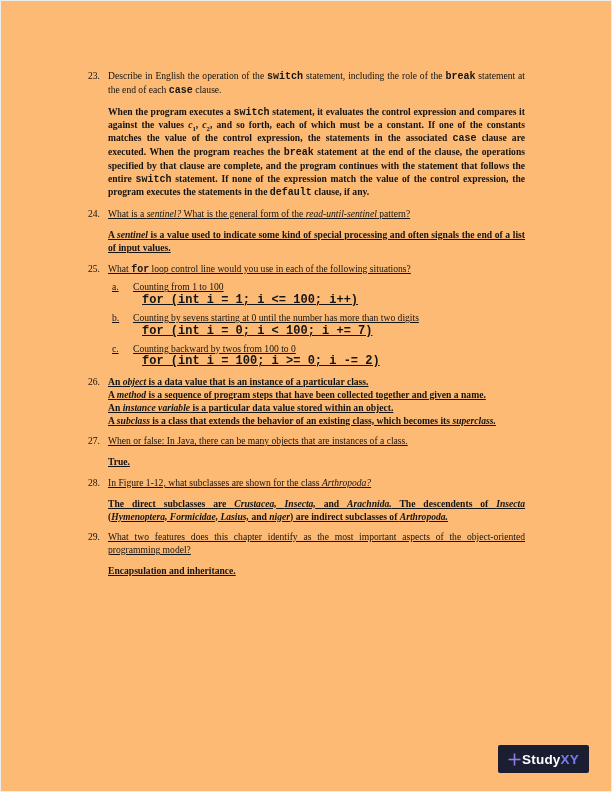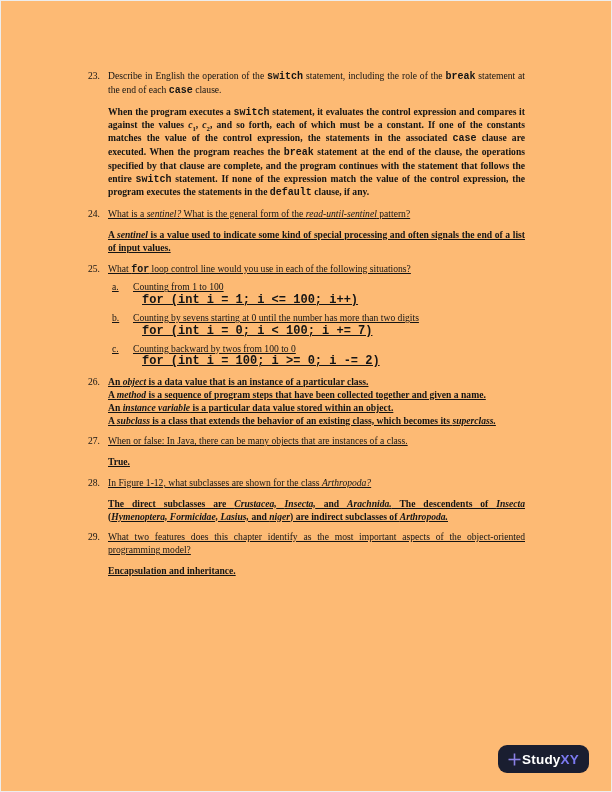--- a/index.html
+++ b/index.html
@@ -54,21 +54,21 @@
     font-size: 6.8px;
     line-height: 0;
   }
   .logo-badge {
     position: absolute;
     right: 23px; bottom: 19px;
     height: 28px;
     display: flex; align-items: center;
     gap: 0;
     padding: 0 10px 0 9px;
-    border-radius: 9px;
+    border-radius: 2px;
     font-family: "Liberation Sans", sans-serif;
     font-size: 13.5px;
     font-weight: bold;
     letter-spacing: 0.2px;
   }
   .logo-badge .plus-icon { display: block; }
   .logo-study { }
   .logo-xy { }
 </style>
 </head>

